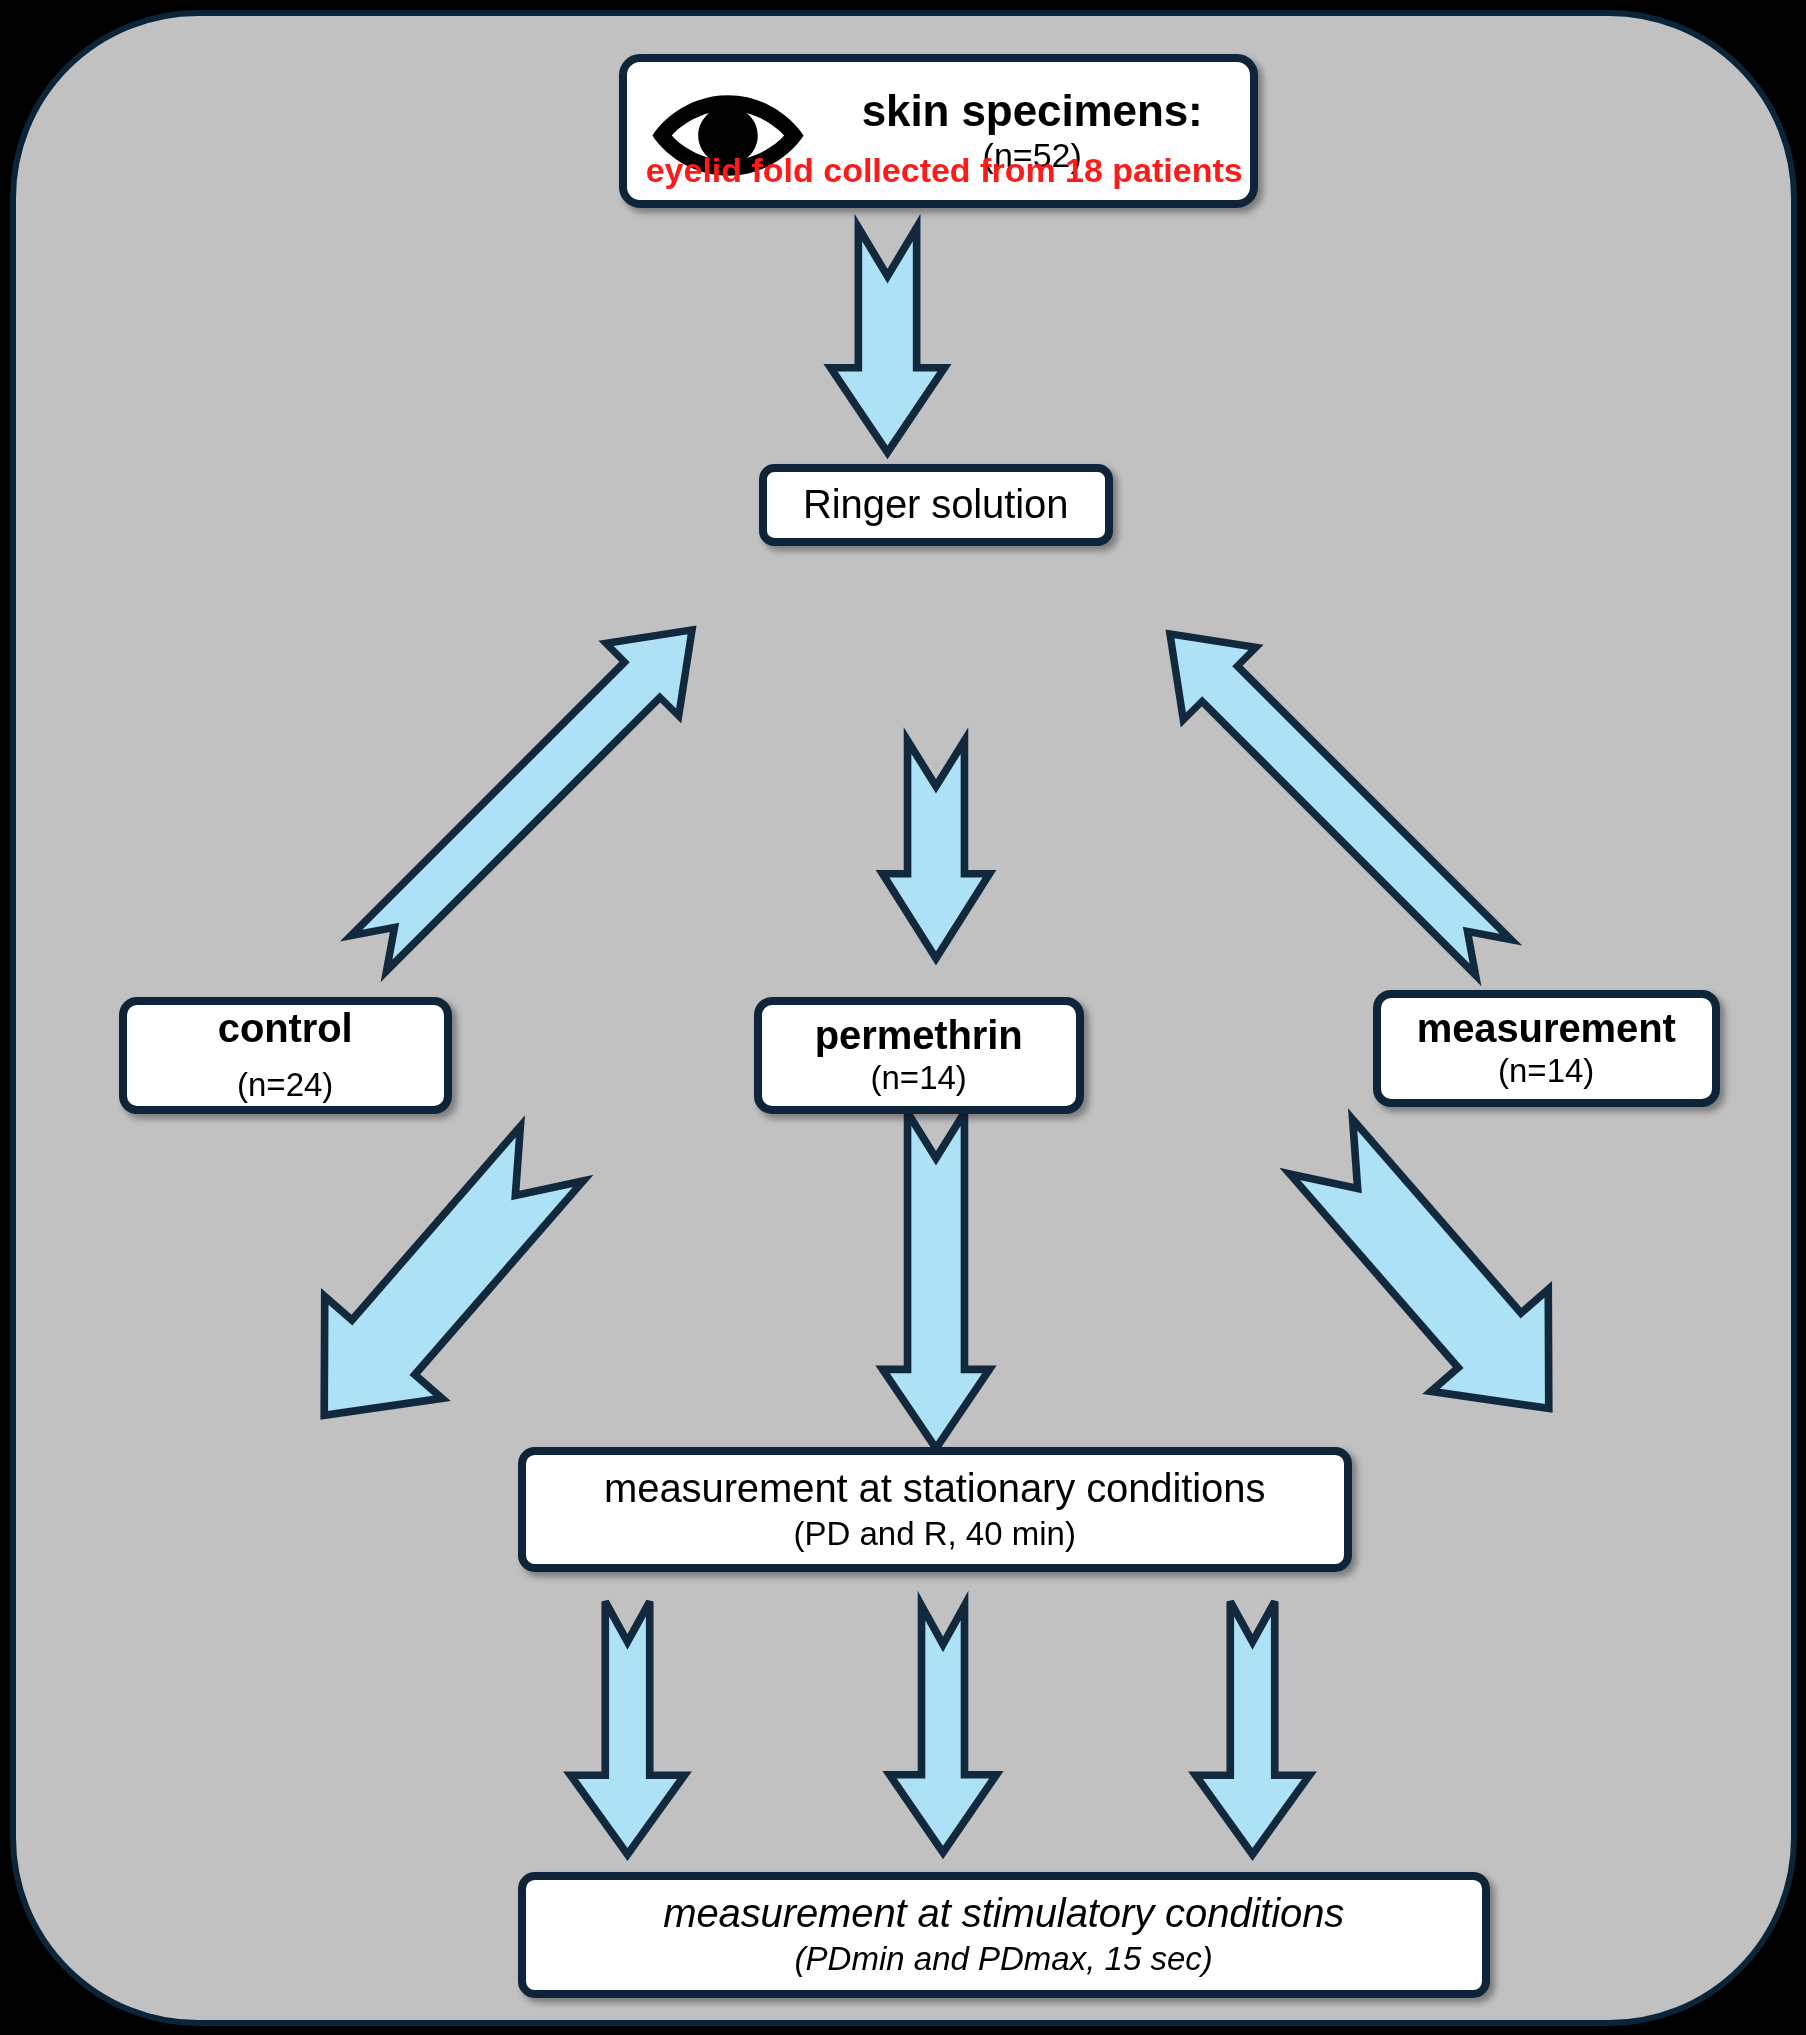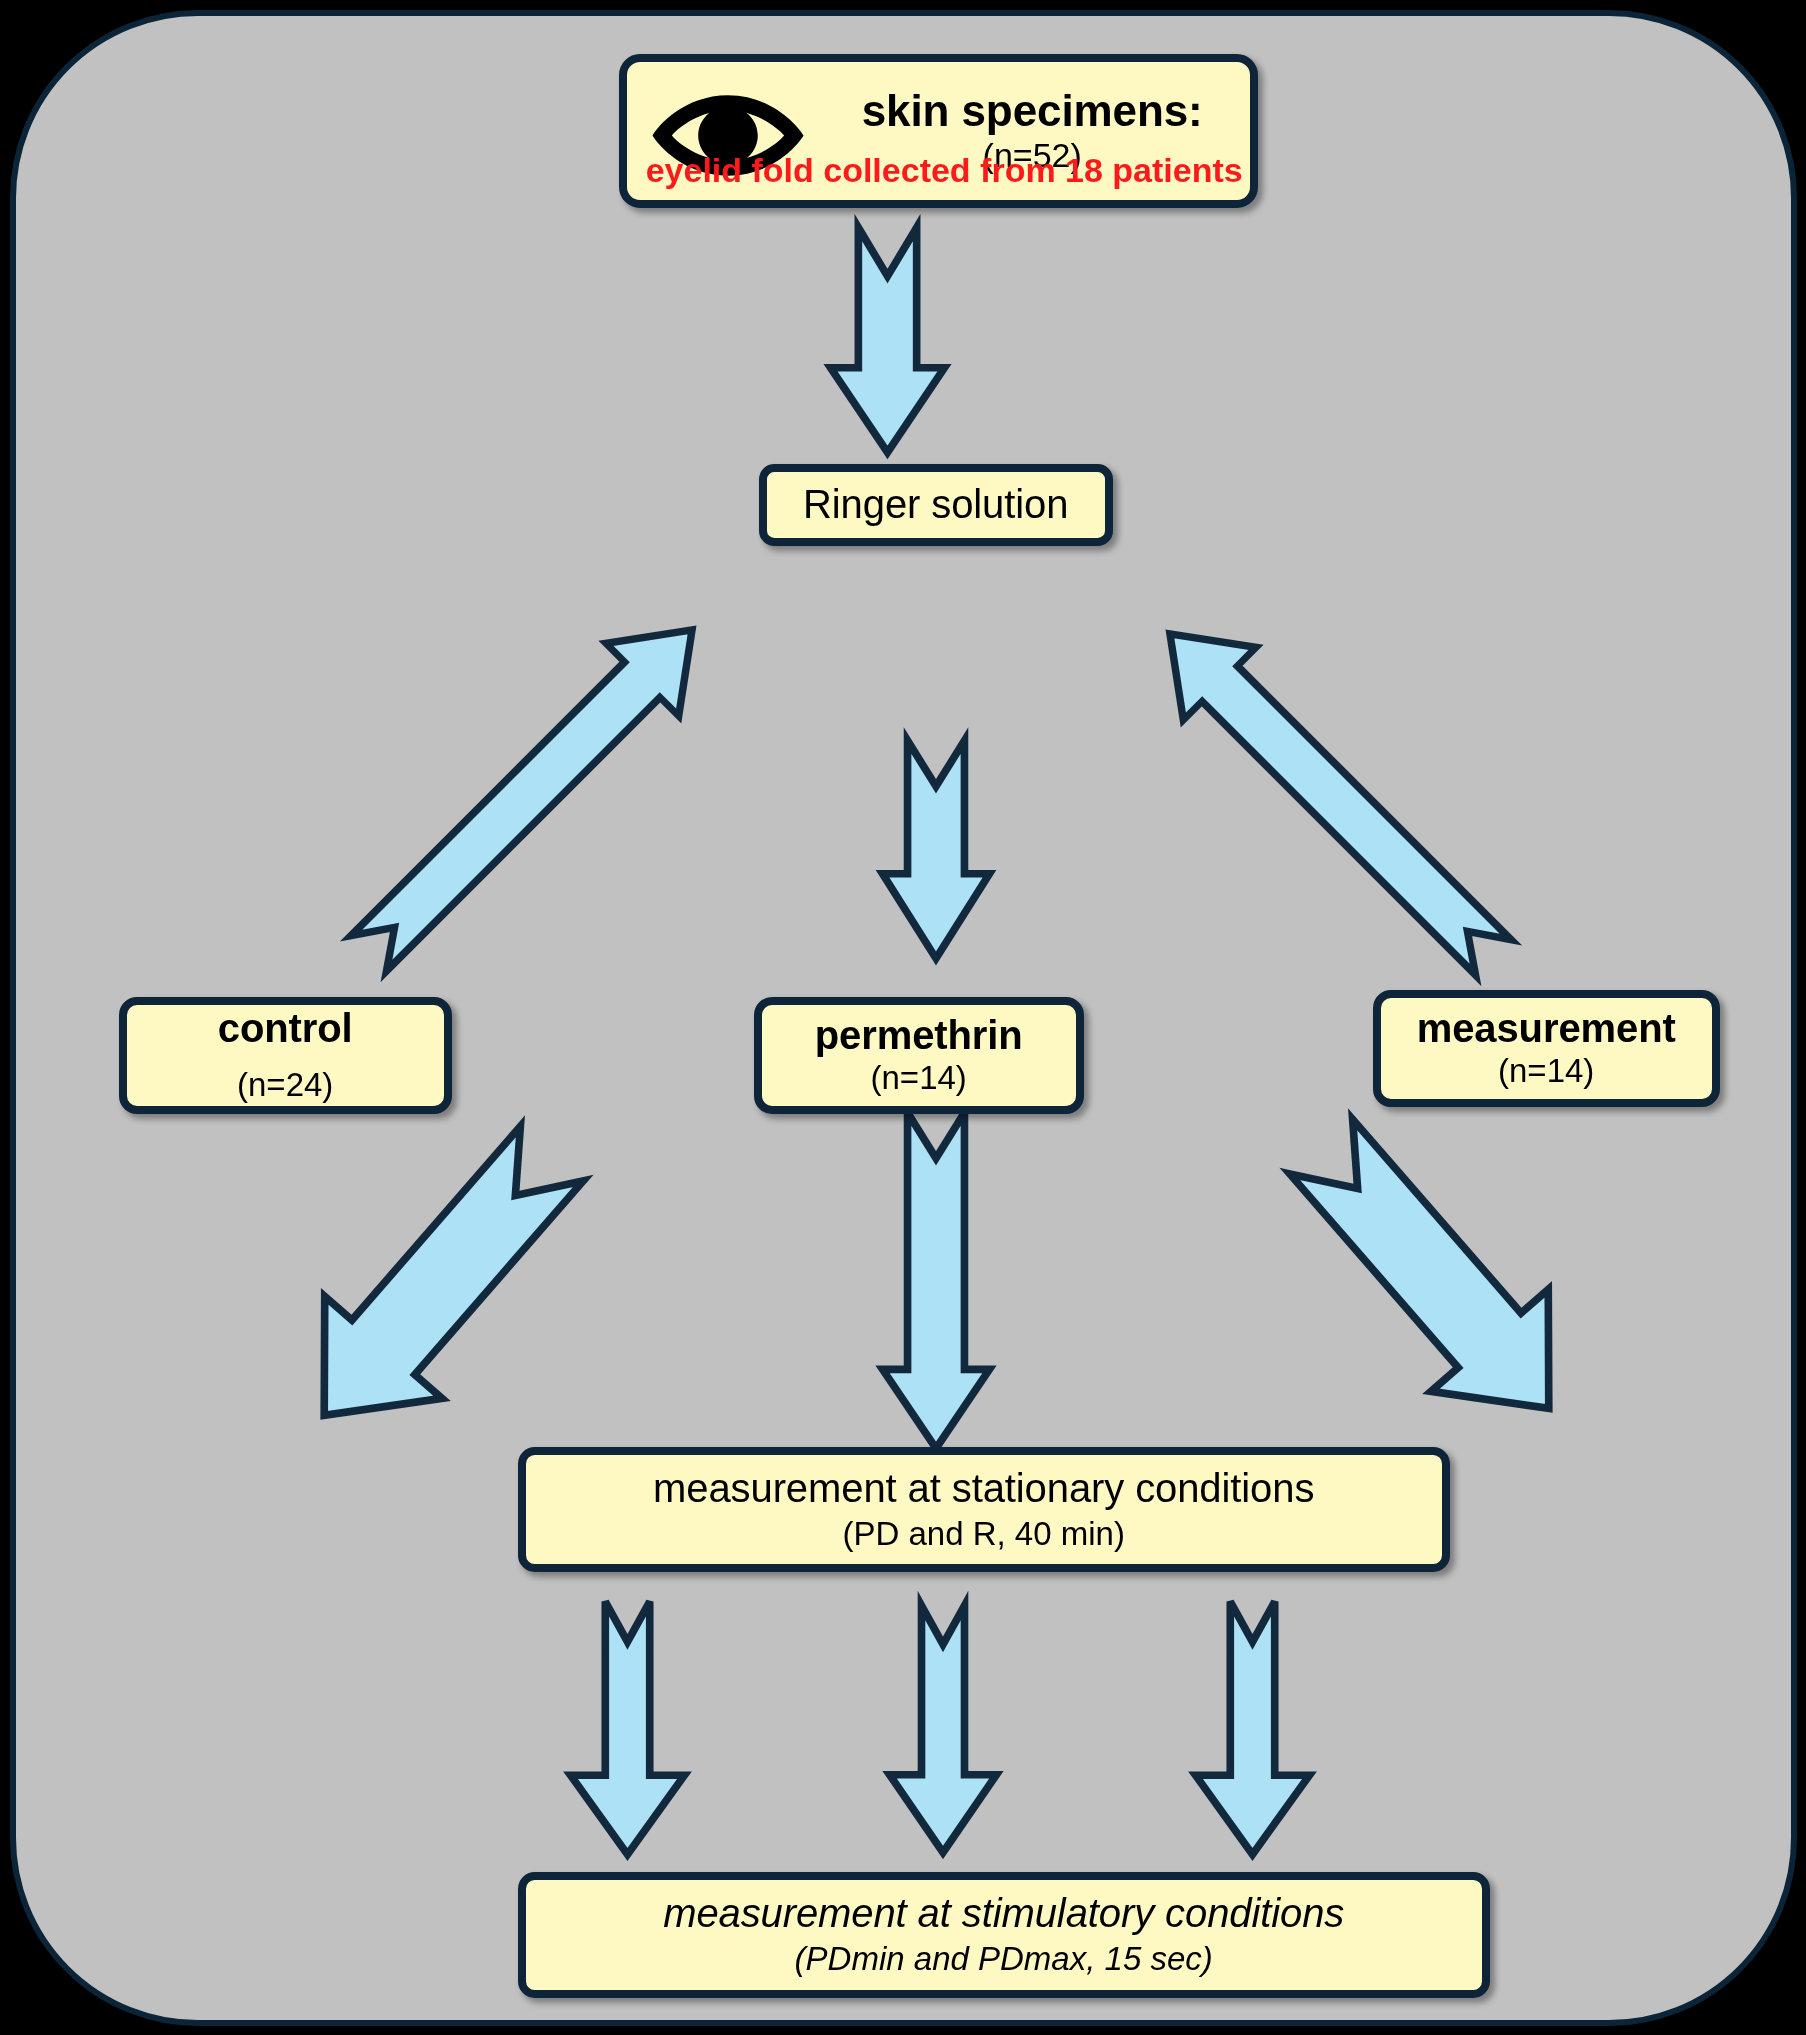--- a/index.html
+++ b/index.html
@@ -26,21 +26,21 @@
     box-sizing: border-box;
     background: #C1C1C1;
     border: 6.3px solid #0B2437;
     border-radius: 188px;
   }
 
   
   .node {
     position: absolute;
     box-sizing: border-box;
-    background: #fef9c3;
+    background: #ffffff;
     border: 8.3px solid #0E2438;
     border-radius: 18px;
     display: flex;
     flex-direction: column;
     align-items: center;
     justify-content: center;
     text-align: center;
     color: #000000;
     line-height: 1.08;
     box-shadow: 4.2px 4.9px 6.3px rgba(0,0,0,0.35);
@@ -104,21 +104,21 @@
     box-sizing: border-box;
   }
 
   #node-control     { left: 103px;  top: 981px; width: 333px;  height: 117px; gap: 14px; }
   #node-permethrin  { left: 738px; top: 981px; width: 330px;  height: 117px; }
   #node-deltamethrin{ left: 1357px; top: 974px; width: 347px;  height: 117px; }
   #node-control .title, #node-permethrin .title, #node-deltamethrin .title { font-size: 40px; }
   #node-control .sub,  #node-permethrin .sub,  #node-deltamethrin .sub    { font-size: 33px; margin-top: 2.8px; }
 
   #node-stationary {
-    left: 502px; top: 1431px; width: 932px; height: 125px;
+    left: 502px; top: 1431px; width: 834px; height: 125px;
     border-radius: 16.7px;
   }
   #node-stationary .title { font-size: 40px; font-weight: normal; }
   #node-stationary .sub   { font-size: 33px; margin-top: 5.6px; }
 
   #node-stimulatory {
     left: 502px; top: 1856px; width: 972px; height: 126px;
     border-radius: 16.7px;
     font-style: italic;
   }

